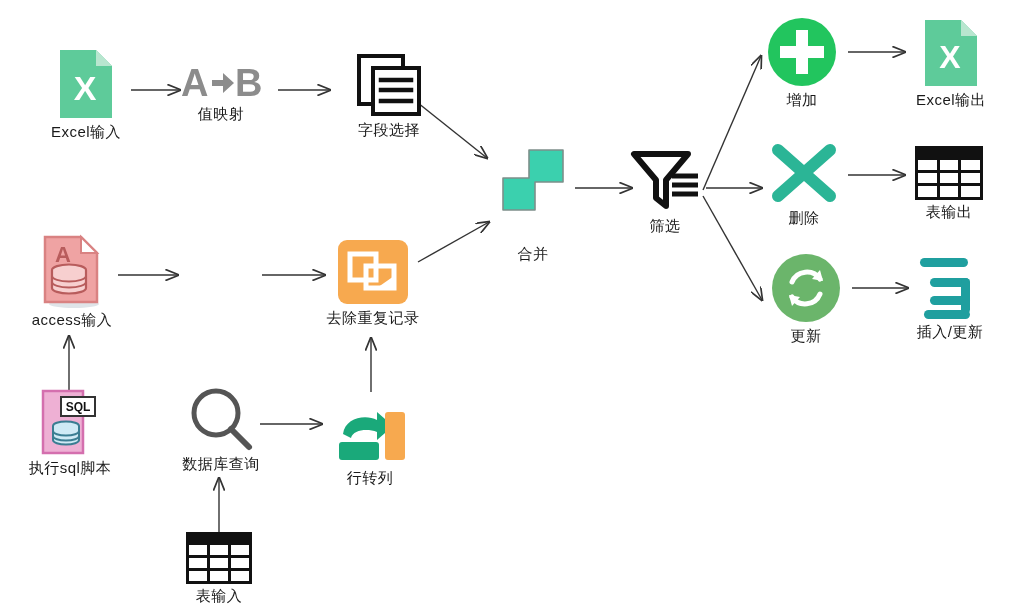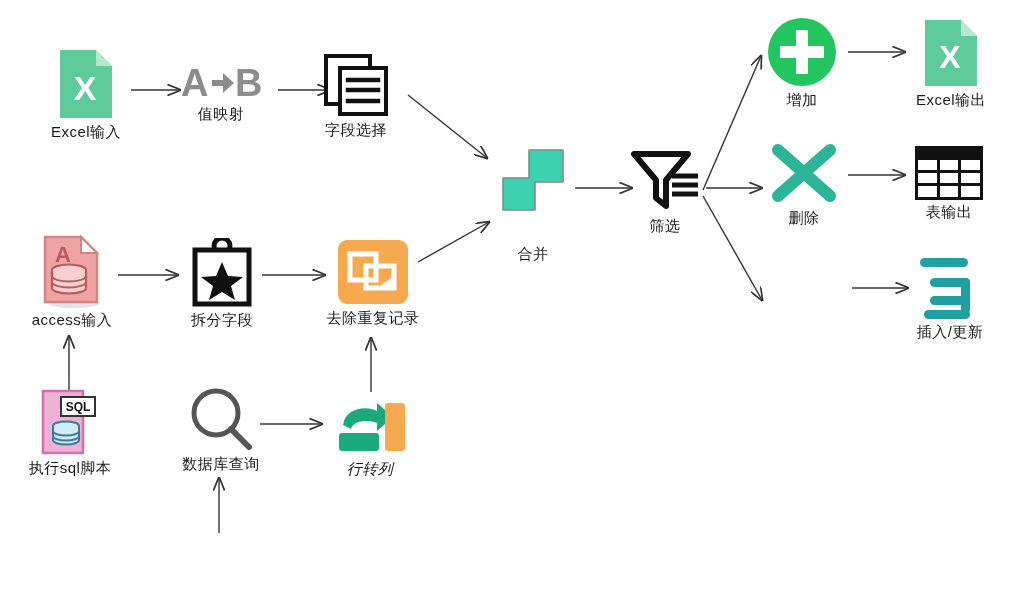--- a/index.html
+++ b/index.html
@@ -70,21 +70,21 @@
     <div class="icon">
       <svg width="84" height="46" viewBox="0 0 84 46">
         <text x="2" y="36" font-family="Liberation Sans, sans-serif" font-size="38" font-weight="bold" fill="#8c8c8c">A</text>
         <path d="M33,20 h11 v-7 l11,10 -11,10 v-7 h-11 z" fill="#8c8c8c"></path>
         <text x="56" y="36" font-family="Liberation Sans, sans-serif" font-size="38" font-weight="bold" fill="#8c8c8c">B</text>
       </svg>
     </div>
     <div class="label" style="margin-top:0;">值映射</div>
   </div>
 
-  <div class="node" style="left:316px;top:52px;width:80px;">
+  <div class="node" style="left:349px;top:52px;width:80px;">
     <div class="icon">
       <svg width="68" height="66" viewBox="0 0 68 66">
         <rect x="4" y="4" width="44" height="48" fill="#fff" stroke="#111" stroke-width="4"></rect>
         <rect x="18" y="16" width="46" height="46" fill="#fff" stroke="#111" stroke-width="4"></rect>
         <g stroke="#111" stroke-width="4.5" stroke-linecap="square">
           <line x1="26" y1="28" x2="56" y2="28"></line>
           <line x1="26" y1="38" x2="56" y2="38"></line>
           <line x1="26" y1="49" x2="56" y2="49"></line>
         </g>
       </svg>
@@ -105,31 +105,20 @@
         </g>
         <g stroke="#b85c5c" stroke-width="2" fill="none">
           <path d="M11,42 a17,5.5 0 0 0 34,0"></path>
           <path d="M11,48 a17,5.5 0 0 0 34,0"></path>
         </g>
       </svg>
     </div>
     <div class="label">access输入</div>
   </div>
 
-  <div class="node" style="left:182px;top:238px;width:80px;">
-    <div class="icon">
-      <svg width="66" height="70" viewBox="0 0 66 70">
-        <circle cx="33" cy="8" r="8" fill="none" stroke="#111" stroke-width="5"></circle>
-        <path d="M20,10 H46 V20 H20 Z" fill="#111"></path>
-        <rect x="6" y="12" width="54" height="54" fill="#fff" stroke="#111" stroke-width="5"></rect>
-        <path d="M33,24 L39,38 L54,39 L42,48 L46,62 L33,54 L20,62 L24,48 L12,39 L27,38 Z" fill="#111"></path>
-      </svg>
-    </div>
-    <div class="label">拆分字段</div>
-  </div>
 
   <div class="node" style="left:325px;top:238px;width:96px;">
     <div class="icon">
       <svg width="74" height="68" viewBox="0 0 74 68">
         <rect x="2" y="2" width="70" height="64" rx="9" fill="#f7a94f"></rect>
         <rect x="14" y="16" width="26" height="26" fill="none" stroke="#fff" stroke-width="5"></rect>
         <path d="M30,28 H58 V50 H30 Z" fill="none" stroke="#fff" stroke-width="5"></path>
         <path d="M38,52 L58,52 L58,38 Z" fill="#fff"></path>
       </svg>
     </div>
@@ -156,31 +145,50 @@
   <div class="node" style="left:173px;top:386px;width:96px;">
     <div class="icon">
       <svg width="68" height="66" viewBox="0 0 68 66">
         <circle cx="29" cy="27" r="22" fill="none" stroke="#555" stroke-width="5"></circle>
         <line x1="44" y1="43" x2="62" y2="61" stroke="#555" stroke-width="6" stroke-linecap="round"></line>
       </svg>
     </div>
     <div class="label">数据库查询</div>
   </div>
 
-  <div class="node" style="left:330px;top:395px;width:80px;font-style:italic;">
+  <div class="node" style="left:330px;top:404px;width:80px;">
     <div class="icon">
       <svg width="78" height="62" viewBox="0 0 78 62">
         <path d="M12,30 C14,14 34,10 46,16 L46,8 L62,22 L46,36 L46,28 C36,24 22,26 20,34 Z" fill="#1aa97a"></path>
         <rect x="8" y="38" width="40" height="18" rx="3" fill="#1aa97a"></rect>
         <rect x="54" y="8" width="20" height="48" rx="3" fill="#f7a94f"></rect>
       </svg>
     </div>
     <div class="label">行转列</div>
   </div>
 
+  <div class="node" style="left:179px;top:532px;width:80px;">
+    <div class="icon">
+      <svg width="66" height="52" viewBox="0 0 66 52">
+        <rect x="0" y="0" width="66" height="52" fill="#111"></rect>
+        <g fill="#ffffff">
+          <rect x="3" y="13" width="18" height="10"></rect>
+            <rect x="24" y="13" width="18" height="10"></rect>
+            <rect x="45" y="13" width="18" height="10"></rect>
+          <rect x="3" y="26" width="18" height="10"></rect>
+            <rect x="24" y="26" width="18" height="10"></rect>
+            <rect x="45" y="26" width="18" height="10"></rect>
+          <rect x="3" y="39" width="18" height="10"></rect>
+            <rect x="24" y="39" width="18" height="10"></rect>
+            <rect x="45" y="39" width="18" height="10"></rect>
+        </g>
+      </svg>
+    </div>
+    <div class="label">表输入</div>
+  </div>
 
   <div class="node" style="left:493px;top:148px;width:80px;gap:30px;">
     <div class="icon">
       <svg width="68" height="64" viewBox="0 0 68 64">
         <path d="M30,2 H64 V34 H36 V62 H4 V30 H30 Z" fill="#3bd0ae" stroke="#7d8f8a" stroke-width="1.6" stroke-linejoin="round"></path>
       </svg>
     </div>
     <div class="label">合并</div>
   </div>
 
@@ -213,20 +221,34 @@
       <svg width="72" height="66" viewBox="0 0 72 66">
         <g stroke="#2bb596" stroke-width="12" stroke-linecap="round">
           <line x1="10" y1="10" x2="62" y2="56"></line>
           <line x1="62" y1="10" x2="10" y2="56"></line>
         </g>
       </svg>
     </div>
     <div class="label">删除</div>
   </div>
 
+  <div class="node" style="left:766px;top:252px;width:80px;">
+    <div class="icon">
+      <svg width="72" height="72" viewBox="0 0 72 72">
+        <circle cx="36" cy="36" r="34" fill="#6bb56b"></circle>
+        <g fill="none" stroke="#ffffff" stroke-width="5" stroke-linecap="round">
+          <path d="M22,30 A16,16 0 0 1 50,27"></path>
+          <path d="M50,42 A16,16 0 0 1 22,45"></path>
+        </g>
+        <path d="M50,18 l3,11 l-11,-2 z" fill="#ffffff"></path>
+        <path d="M22,54 l-3,-11 l11,2 z" fill="#ffffff"></path>
+      </svg>
+    </div>
+    <div class="label">更新</div>
+  </div>
 
   <div class="node" style="left:908px;top:18px;width:86px;">
     <div class="icon">
       <svg width="56" height="70" viewBox="0 0 56 70">
         <path d="M2,2 H38 L54,18 V68 H2 Z" fill="#5ecb9a"></path>
         <path d="M38,2 L54,18 H38 Z" fill="#b8e6cf"></path>
         <text x="27" y="50" font-family="Liberation Sans, sans-serif" font-size="32" font-weight="bold" fill="#ffffff" text-anchor="middle">X</text>
       </svg>
     </div>
     <div class="label">Excel输出</div>

